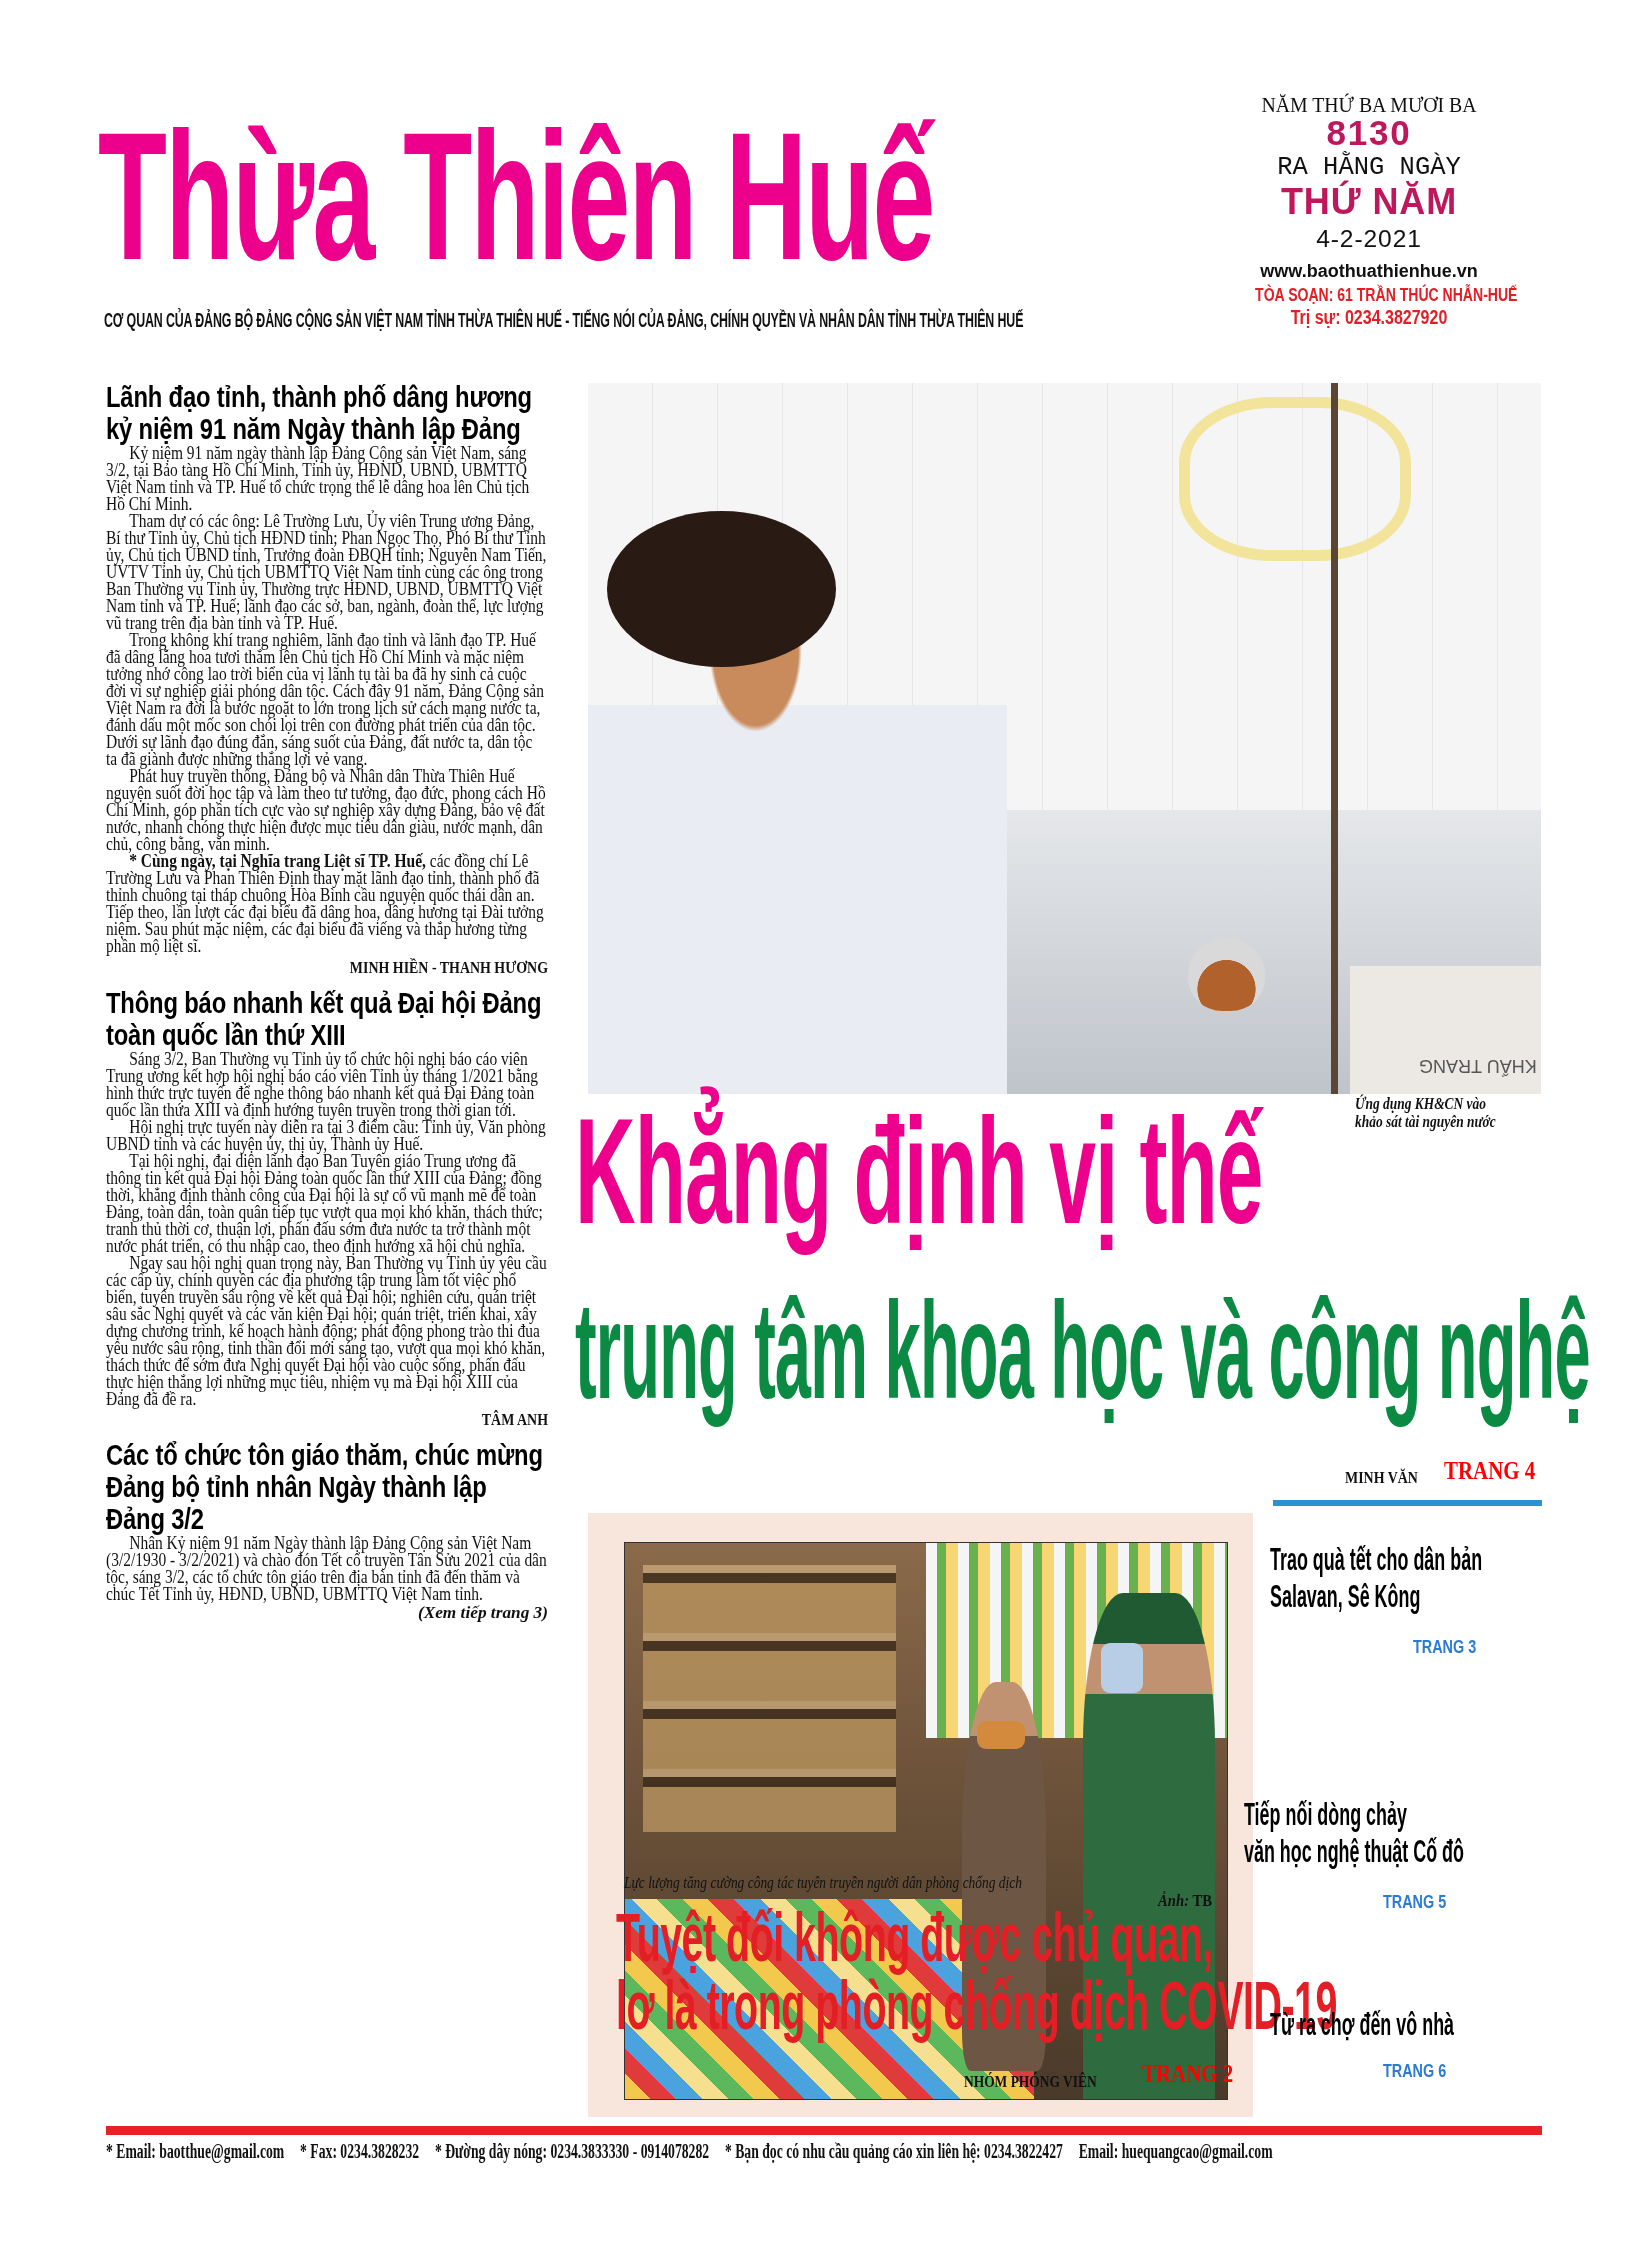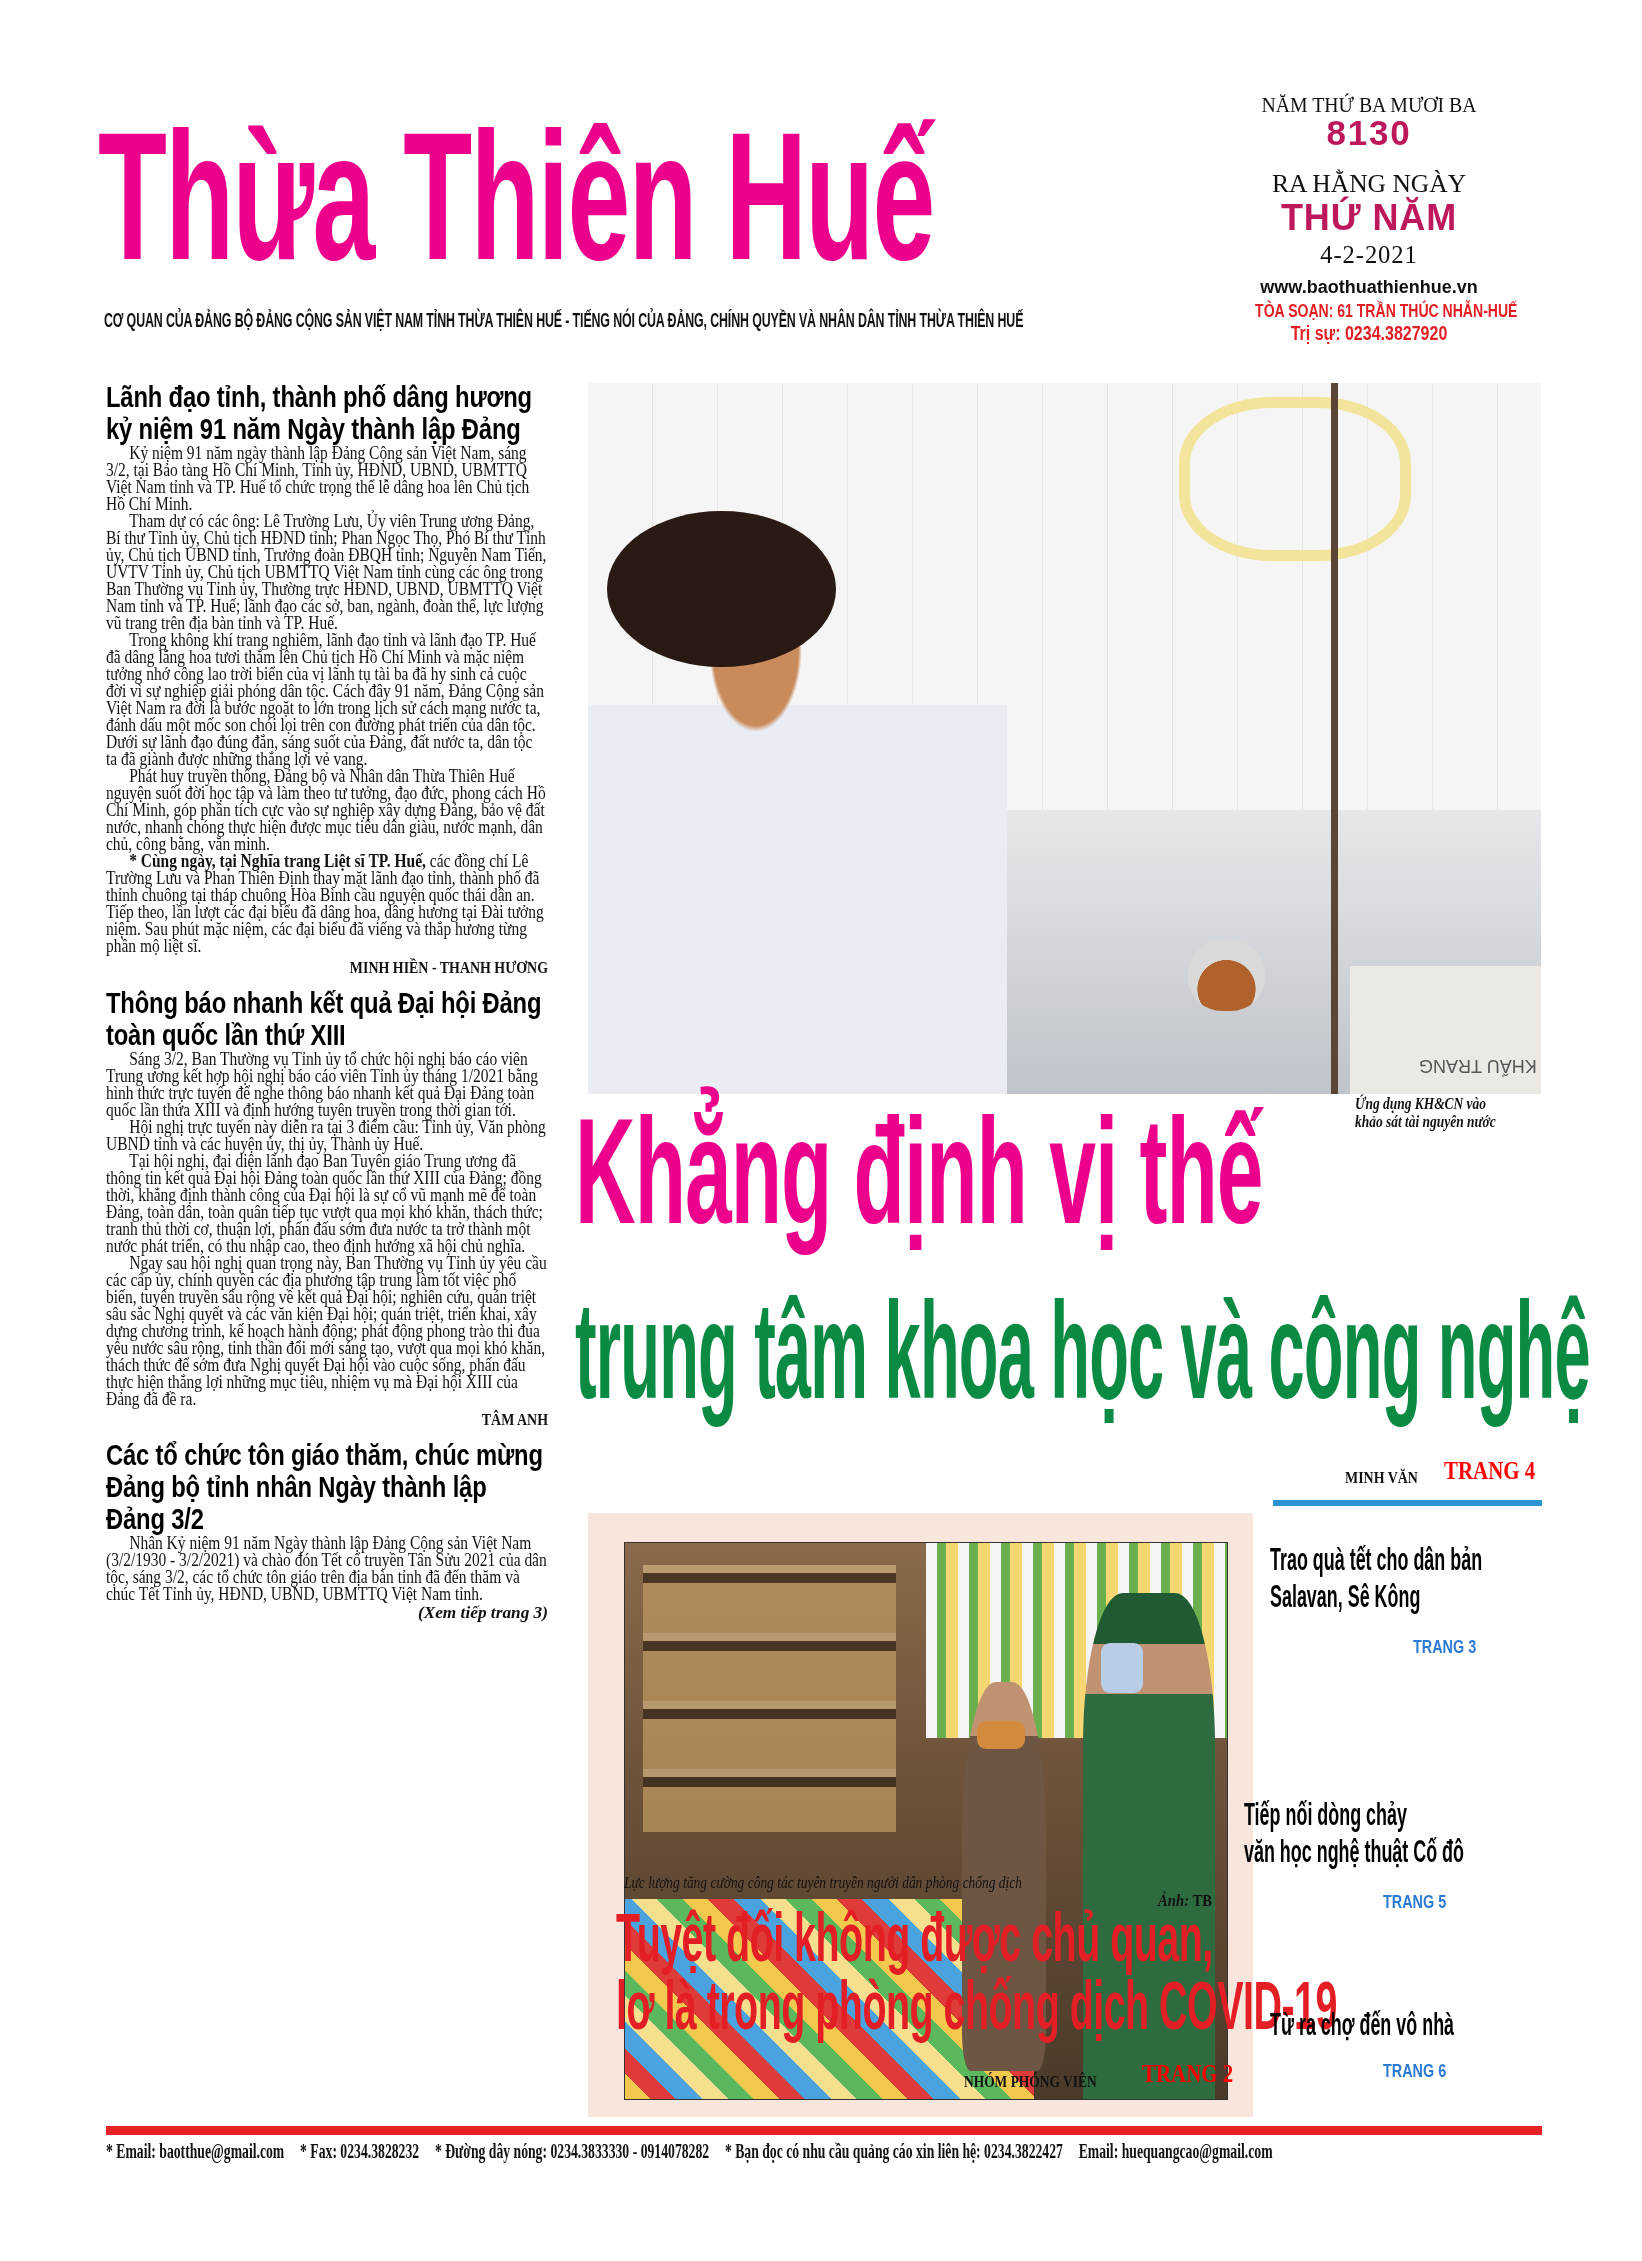--- a/index.html
+++ b/index.html
@@ -5,23 +5,23 @@
   html, body { margin:0; padding:0; background:#ffffff; }
   body { width:1642px; height:2261px; position:relative; overflow:hidden; font-family:"Liberation Serif", serif; color:#111; }
   .abs { position:absolute; }
 
   
   .masthead-title { left:98px; top:105px; width:1149px; height:182px; color:#ec008c; font-family:"Liberation Sans", sans-serif; font-weight:700; font-size:182px; line-height:182px; letter-spacing:-2.7px; transform:scaleX(0.62); transform-origin:left top; white-space:nowrap; }
   .tagline { left:104px; top:309px; width:1140px; font-family:"Liberation Sans", sans-serif; font-weight:700; font-size:20px; line-height:23px; white-space:nowrap; transform:scaleX(0.62); transform-origin:left top; letter-spacing:-0.2px; }
   .info { left:1223px; top:77px; width:292px; text-align:center; }
   .info .year { font-family:"Liberation Serif", serif; font-size:22px; line-height:27px; margin-top:13.7px; transform:scaleX(0.9); }
   .info .issue { color:#be185d; font-family:Liberation Sans, sans-serif; font-weight:700; font-size:35px; line-height:29px; letter-spacing:1.8px; }
-  .info .freq { font-family:Liberation Serif, serif; font-size:25.5px; line-height:32px; margin-top:21px; }
+  .info .freq { font-family:Liberation Mono, monospace; font-size:25.5px; line-height:32px; margin-top:5px; }
   .info .weekday { color:#be185d; font-family:"Liberation Sans", sans-serif; font-weight:700; font-size:36px; line-height:36px; letter-spacing:0.9px; }
-  .info .date { font-family:Liberation Serif, serif; font-size:24.6px; line-height:35px; margin-top:1.8px; letter-spacing:0.9px;text-align:center; }
+  .info .date { font-family:Liberation Sans, sans-serif; font-size:24.6px; line-height:35px; margin-top:1.8px; letter-spacing:0.9px;text-align:center; }
   .info .website { font-family:"Liberation Sans", sans-serif; font-weight:700; font-size:18px; line-height:25.5px; margin-top:2.7px; }
   .info .office { color:#e31e24; font-family:"Liberation Sans", sans-serif; font-weight:700; font-size:18px; line-height:21px; transform:scaleX(0.78); white-space:nowrap; }
   .info .phone { color:#e31e24; font-family:"Liberation Sans", sans-serif; font-weight:700; font-size:20px; line-height:23px; transform:scaleX(0.8); }
 
   
   .leftcol { left:106px; top:381px; width:442px; }
   .headline { font-family:"Liberation Sans", sans-serif; font-weight:700; font-size:29px; line-height:32px; color:#000; transform:scaleX(0.82); transform-origin:left top; width:122%; letter-spacing:-0.2px; }
   .body-text { font-family:"Liberation Serif", serif; font-size:18px; line-height:17px; text-align:left; color:#111; transform:scaleX(0.86); transform-origin:left top; width:116%; }
   .body-text p { margin:0; text-indent:27px; }
   .byline { font-family:"Liberation Serif", serif; font-weight:700; font-size:16.4px; line-height:20px; text-align:right; transform:scaleX(0.85); transform-origin:right top; margin:2.7px 0 9px; }

